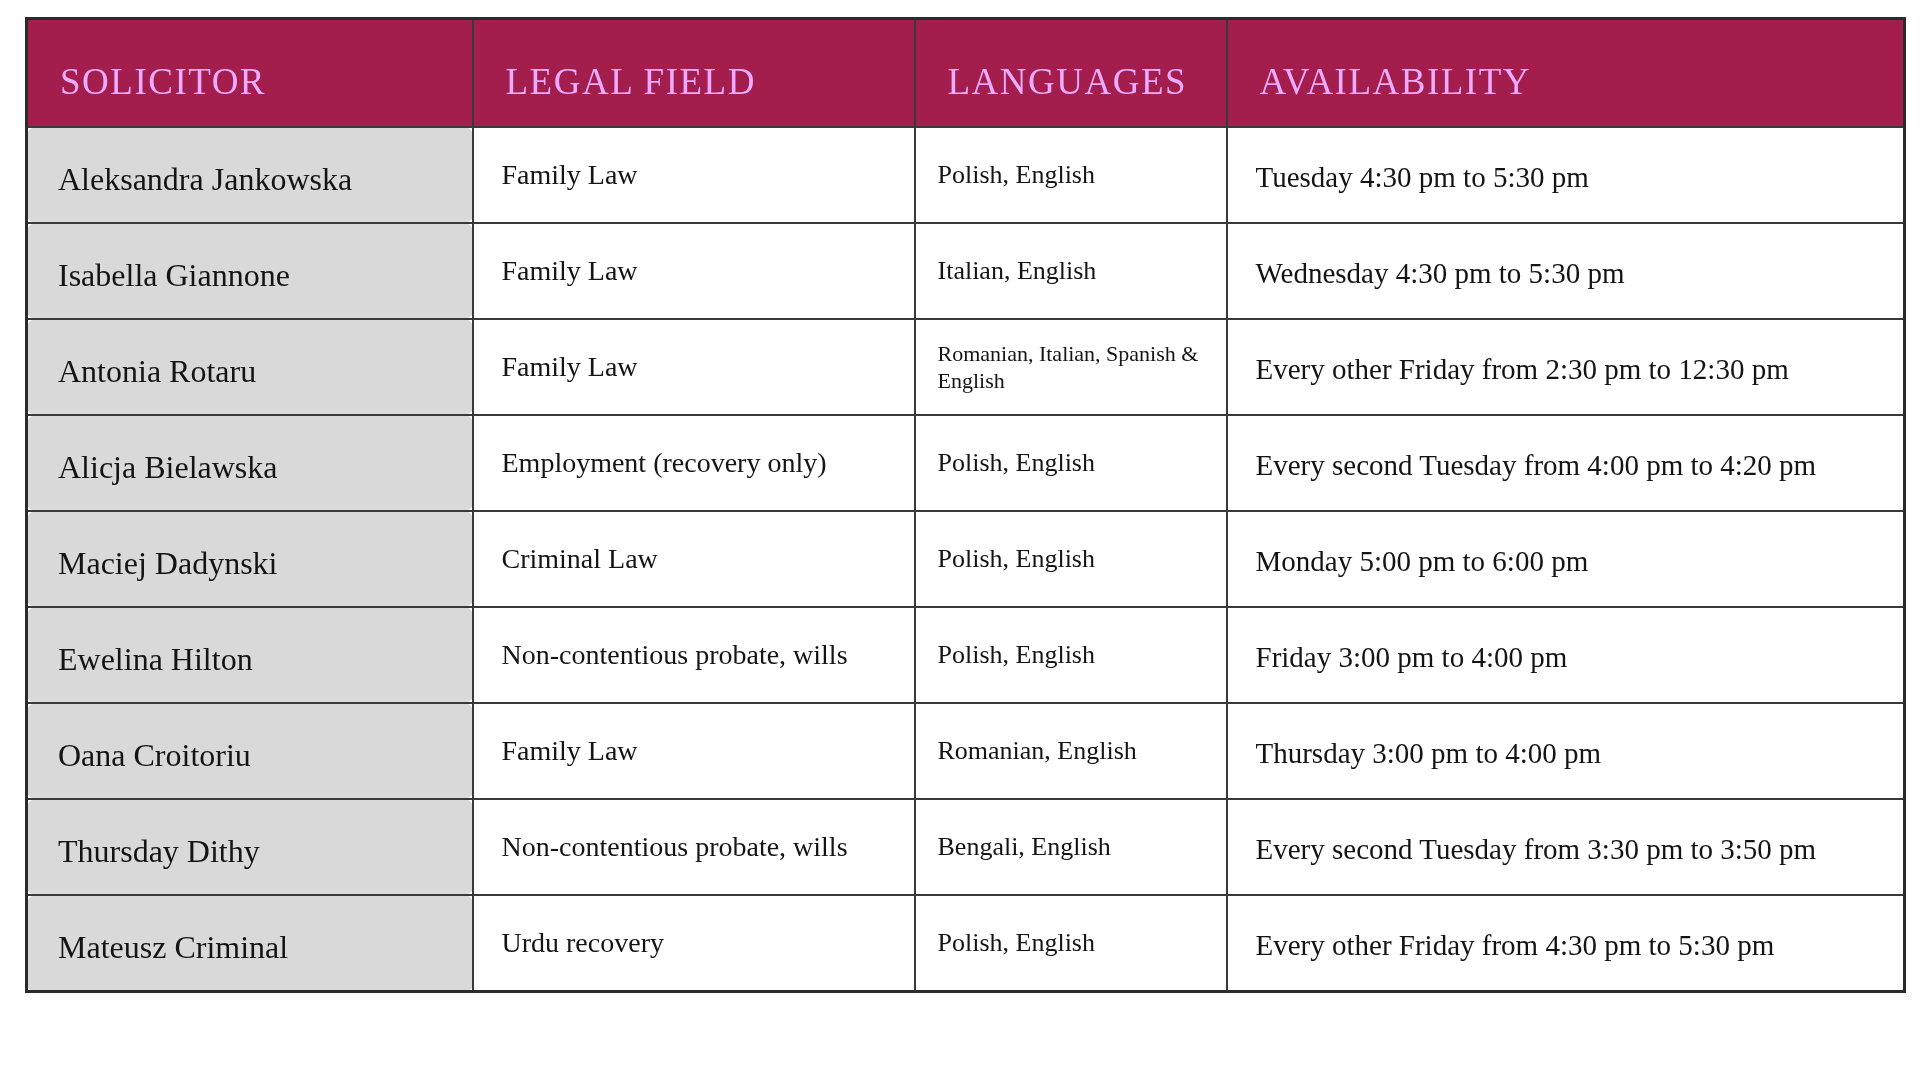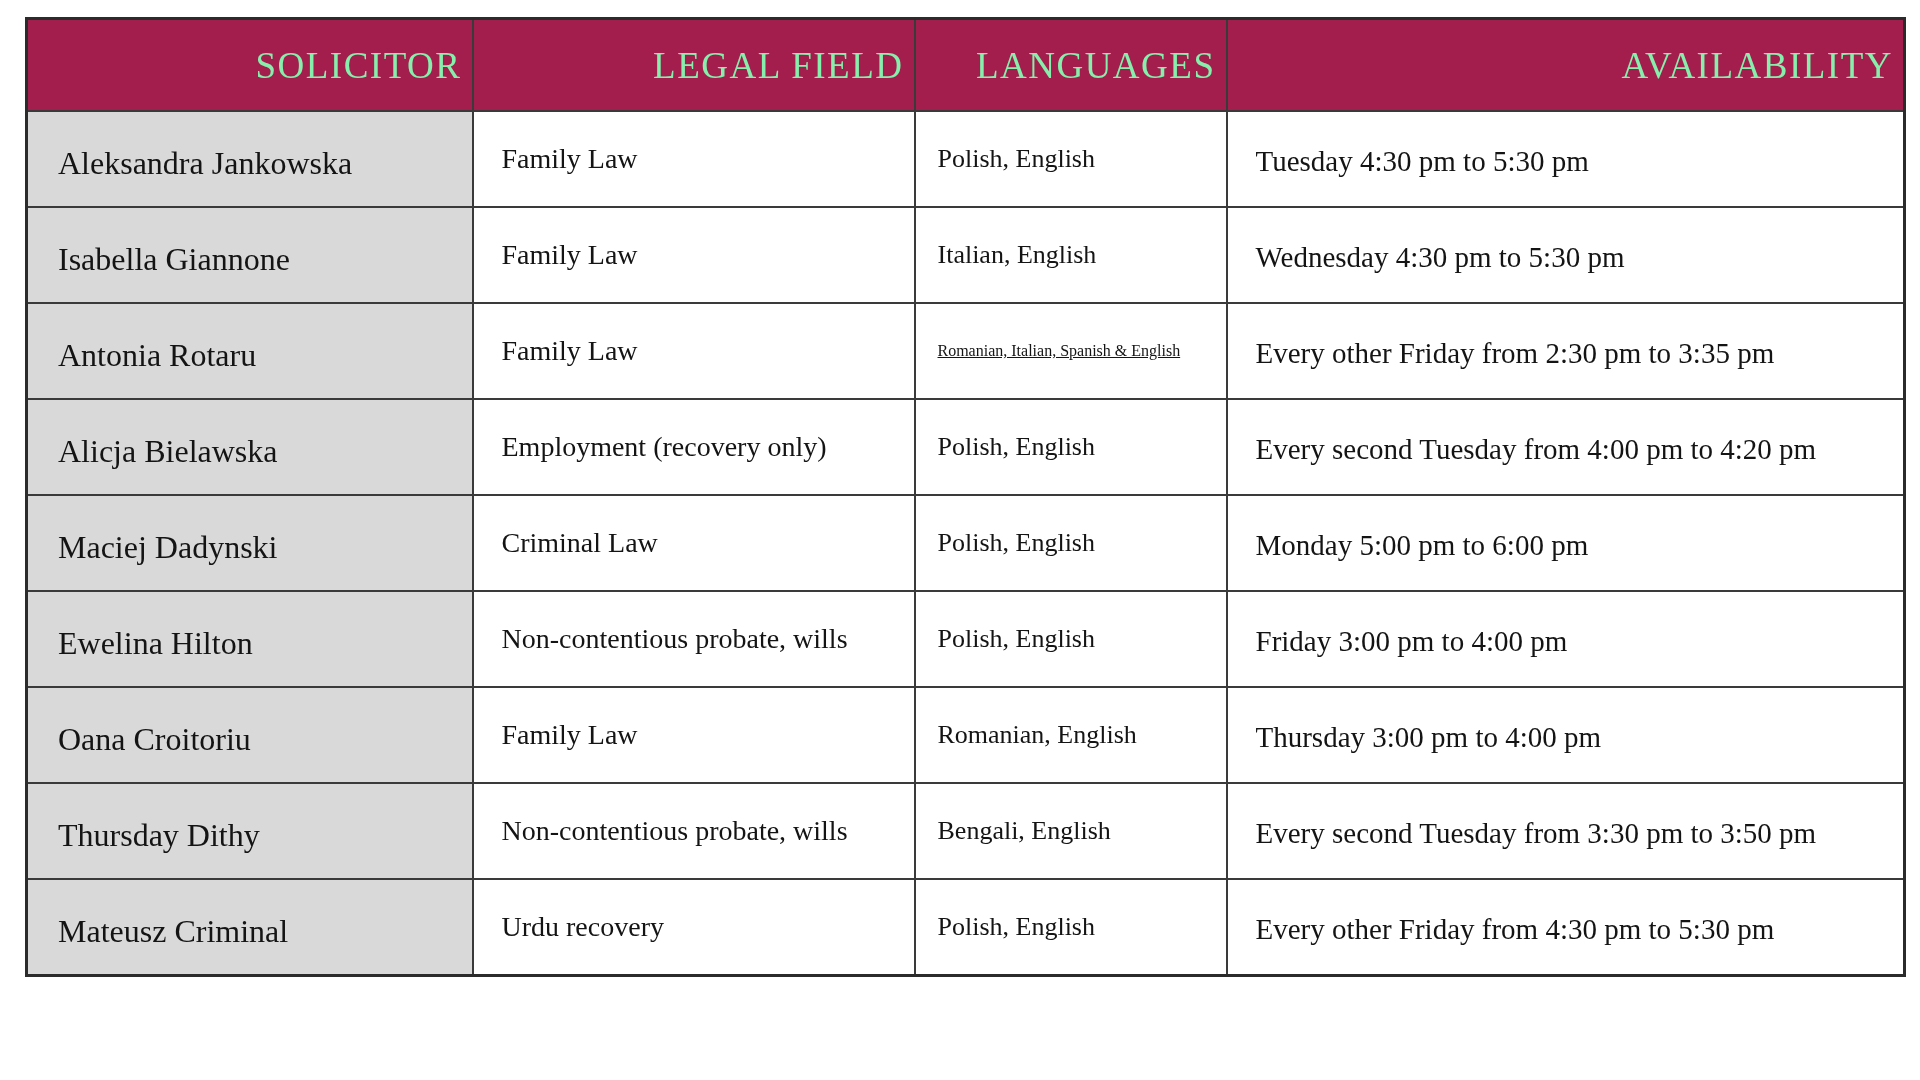--- a/index.html
+++ b/index.html
@@ -36,51 +36,50 @@
 
   th, td {
     border: 2px solid #3a3a3a;
     vertical-align: middle;
     text-align: left;
     overflow: hidden;
   }
   thead th {
     height: 90px;
     background: #a31d4d;
-    color: #86efac;
+    color: #f0abfc;
     font-size: 37px;
     font-weight: normal;
     letter-spacing: 1.5px;
-    padding: 0 10px 0 32px;
+    padding: 16px 10px 0 32px;
     white-space: nowrap;
-    text-align: right;
   }
   tbody td {
     height: 86px;
     background: #ffffff;
   }
   td.cell-solicitor {
     background: #d9d9d9;
     font-size: 32px;
     padding: 8px 10px 0 30px;
     white-space: nowrap;
+    border-radius: 9px;
   }
   td.cell-legal {
     font-size: 28px;
     padding: 0 10px 0 28px;
     white-space: nowrap;
   }
   td.cell-languages {
     font-size: 26px;
     padding: 0 12px 0 22px;
     line-height: 1.25;
   }
   td.cell-languages.small {
-    font-size: 16px;
-    text-decoration: underline;
+    font-size: 22px;
   }
   td.cell-availability {
     font-size: 29px;
     padding: 4px 10px 0 28px;
     white-space: nowrap;
   }
 </style>
 </head>
 <body>
 
@@ -111,21 +110,21 @@
           <tr>
     <td class="cell-solicitor">Isabella Giannone</td>
     <td class="cell-legal">Family Law</td>
     <td class="cell-languages">Italian, English</td>
     <td class="cell-availability">Wednesday 4:30 pm to 5:30 pm</td>
   </tr>
           <tr>
     <td class="cell-solicitor">Antonia Rotaru</td>
     <td class="cell-legal">Family Law</td>
     <td class="cell-languages small">Romanian, Italian, Spanish &amp; English</td>
-    <td class="cell-availability">Every other Friday from 2:30 pm to 3:35 pm</td>
+    <td class="cell-availability">Every other Friday from 2:30 pm to 12:30 pm</td>
   </tr>
           <tr>
     <td class="cell-solicitor">Alicja Bielawska</td>
     <td class="cell-legal">Employment (recovery only)</td>
     <td class="cell-languages">Polish, English</td>
     <td class="cell-availability">Every second Tuesday from 4:00 pm to 4:20 pm</td>
   </tr>
           <tr>
     <td class="cell-solicitor">Maciej Dadynski</td>
     <td class="cell-legal">Criminal Law</td>

